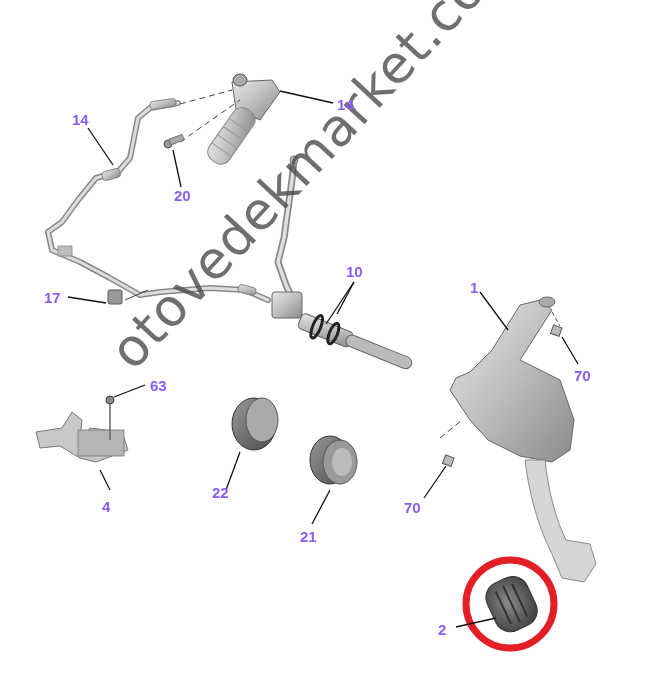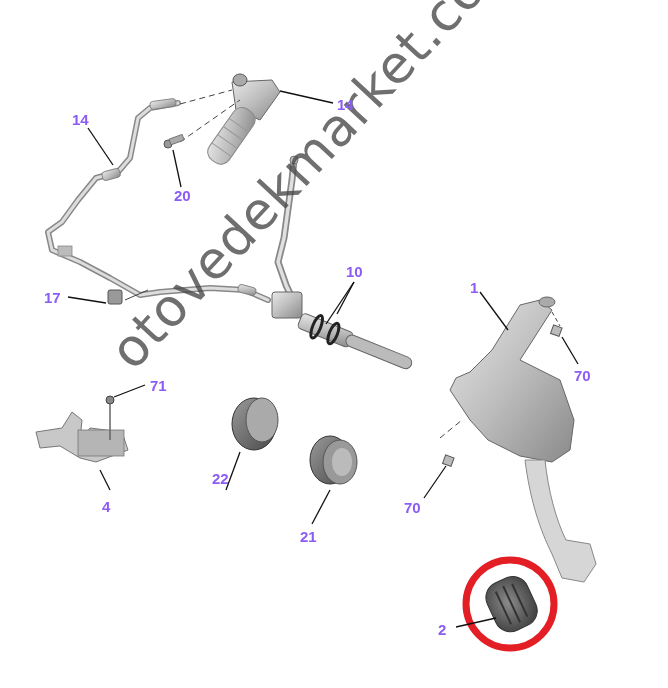--- a/index.html
+++ b/index.html
@@ -143,18 +143,18 @@
 
 <div id="watermark">otovedekmarket.com</div>
 
 <div class="callout" style="left:337px;top:97px;">14</div>
 <div class="callout" style="left:72px;top:112px;">14</div>
 <div class="callout" style="left:174px;top:188px;">20</div>
 <div class="callout" style="left:44px;top:290px;text-align:right;">17</div>
 <div class="callout" style="left:346px;top:264px;">10</div>
 <div class="callout" style="left:470px;top:280px;">1</div>
 <div class="callout" style="left:574px;top:368px;">70</div>
-<div class="callout" style="left:150px;top:378px;">71</div>
+<div class="callout" style="left:150px;top:378px;">63</div>
 <div class="callout" style="left:102px;top:499px;">4</div>
-<div class="callout" style="left:212px;top:471px;">22</div>
+<div class="callout" style="left:212px;top:485px;">22</div>
 <div class="callout" style="left:292px;top:529px;margin-left:8px;">21</div>
 <div class="callout" style="left:404px;top:500px;">70</div>
 <div class="callout" style="left:438px;top:622px;">2</div>
 
 </body></html>

